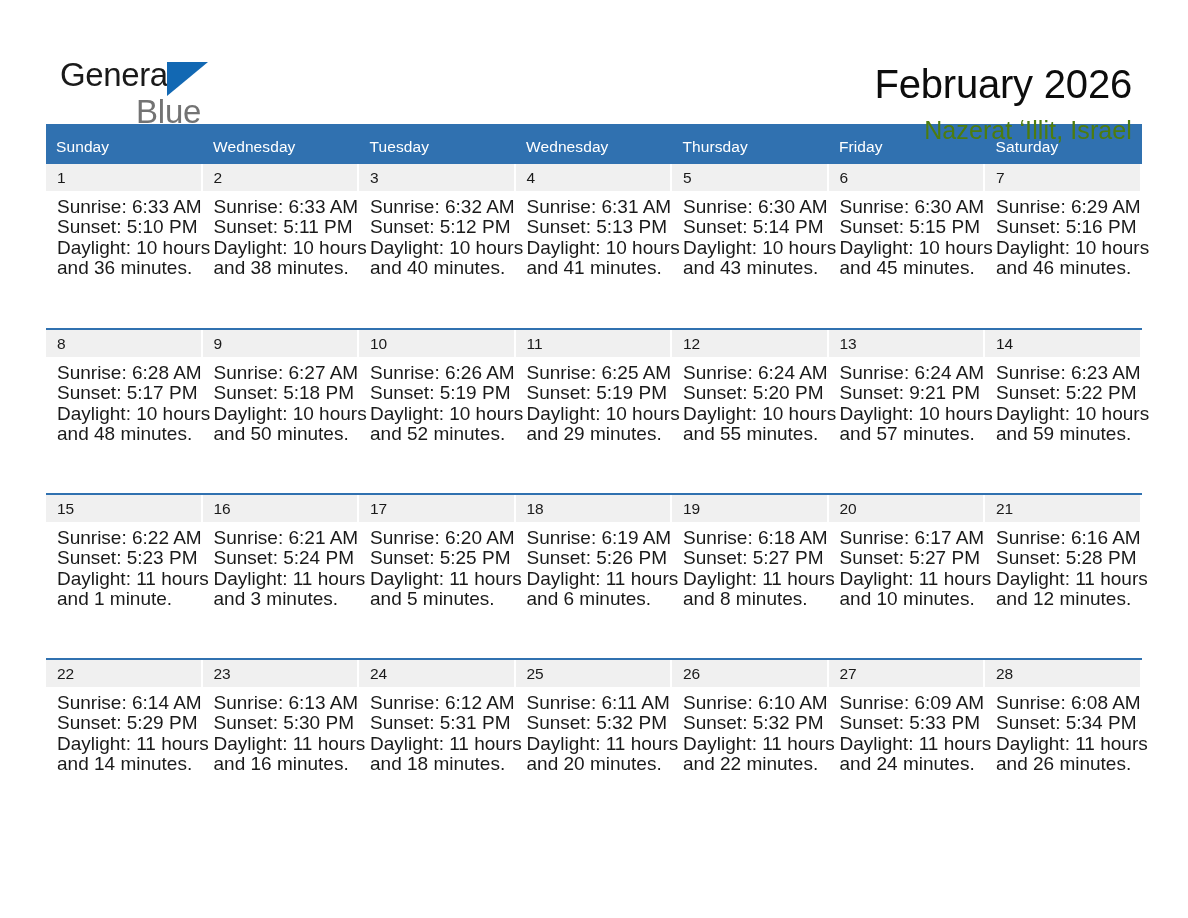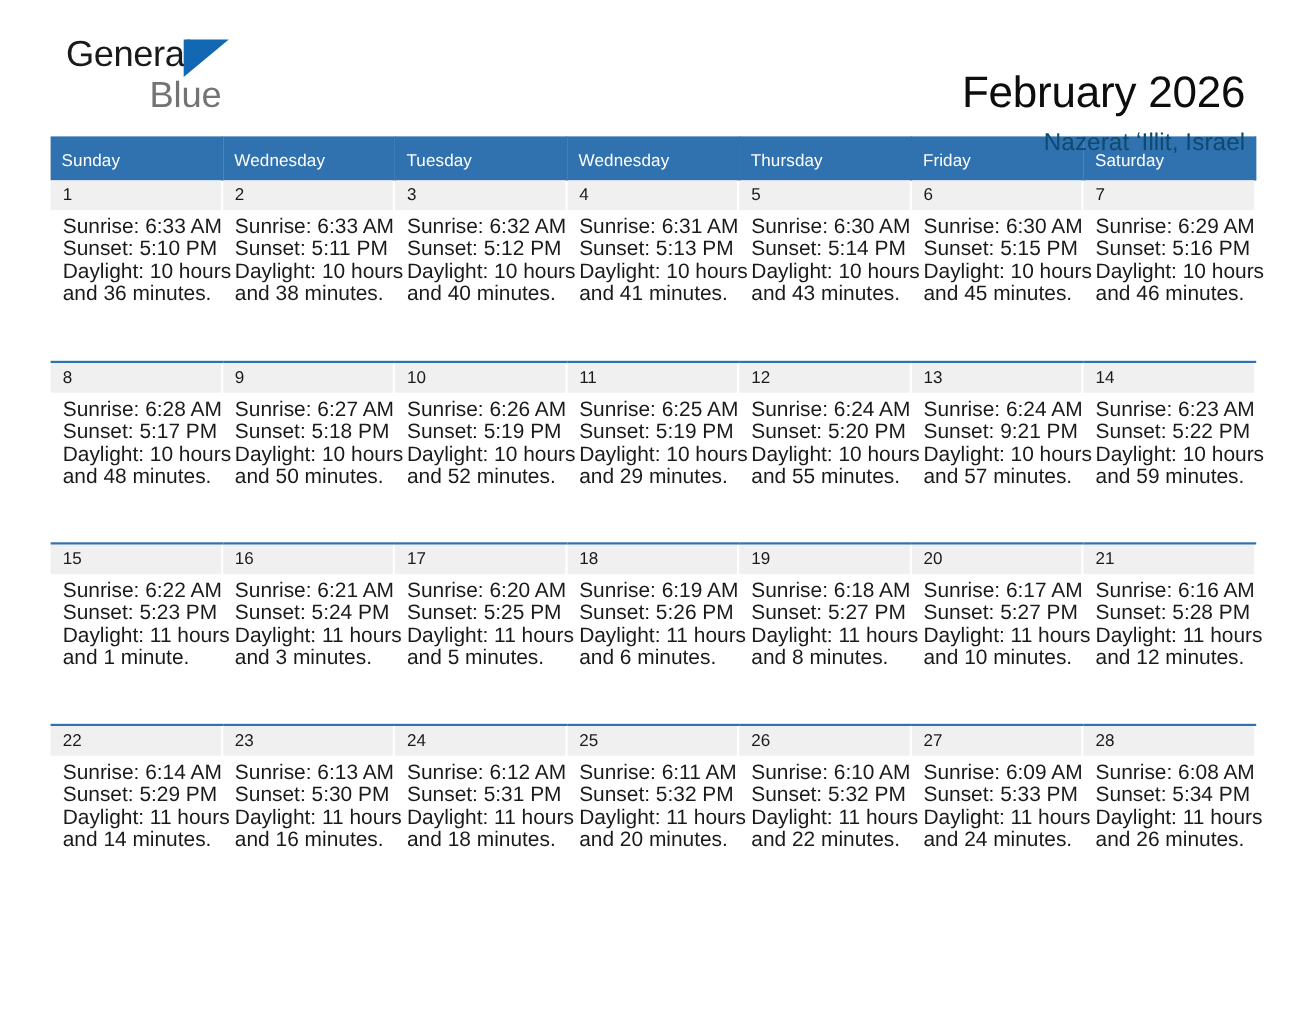--- a/index.html
+++ b/index.html
@@ -23,21 +23,21 @@
   
   .masthead {
     position: relative;
     height: 112px;
     padding-top: 44px;
   }
 
   .brand {
     position: absolute;
     left: 14px;
-    top: 32px;
+    top: 58px;
     width: 300px;
     height: 74px;
     line-height: 1;
     text-decoration: underline;
   }
   .brand-row1 {
     position: relative;
     display: block;
     height: 40px;
   }
@@ -77,23 +77,23 @@
   }
   .cal-title {
     font-size: 40px;
     font-weight: normal;
     color: #0d0d0d;
     line-height: 1.12;
     letter-spacing: -0.2px;
   }
   .cal-subtitle {
     margin-top: 9px;
-    font-size: 22px;
+    font-size: 25px;
     font-weight: normal;
-    color: #0c4a6e;
+    color: #4d7c0f;
     letter-spacing: 0.1px;
   }
 
   
   .calendar {
     width: 1096px;
     margin: 12px 0 0 0;
     border-collapse: collapse;
     table-layout: fixed;
   }

